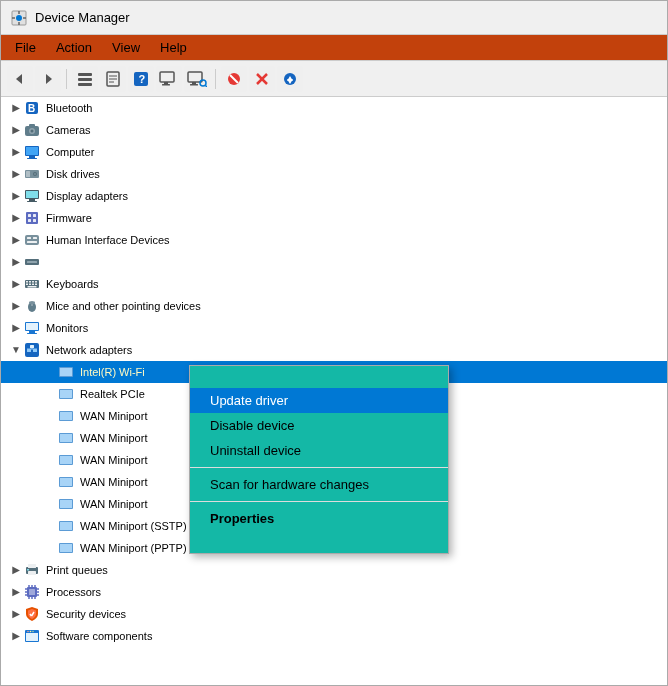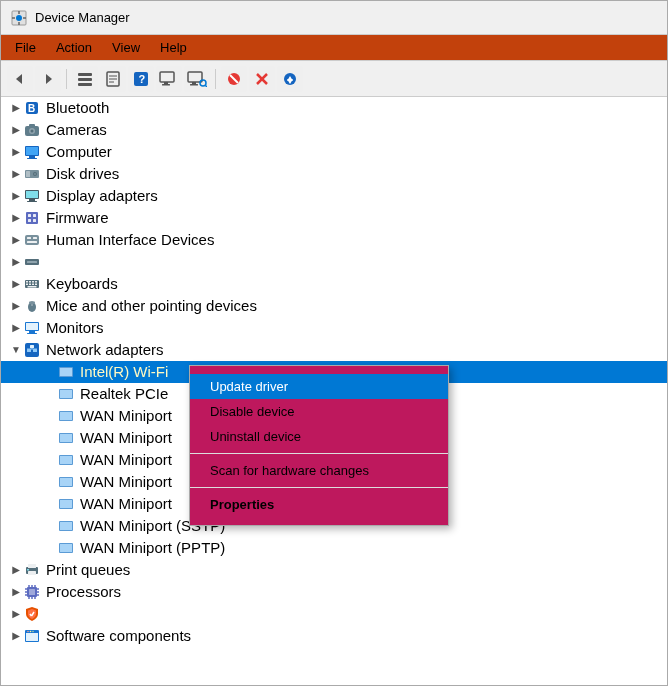--- a/index.html
+++ b/index.html
@@ -114,34 +114,34 @@
       width: 18px;
       height: 18px;
       margin-right: 5px;
       display: inline-flex;
       align-items: center;
       justify-content: center;
       flex-shrink: 0;
       font-size: 14px;
     }
     .item-label {
-      font-size: 15px;
+      font-size: 11px;
     }
 
     
     .context-menu {
       position: absolute;
       top: 268px;
       left: 188px;
-      background: #be185d;
+      background: #14b8a6;
       border: 1px solid #aaa;
       box-shadow: 3px 3px 8px rgba(0,0,0,0.3);
       width: 260px;
       z-index: 100;
-      padding: 8px 0;
+      padding: 22px 0;
     }
     .ctx-item {
       padding: 5px 20px;
       cursor: pointer;
       font-size: 13px;
     }
     .ctx-item.highlighted {
       background: #0078d4;
       color: white;
     }
@@ -551,20 +551,21 @@
   <div class="tree-item" style="padding-left:8px;">
     <span class="expand-icon">▶</span>
     <span class="item-icon">
       <svg width="16" height="16" viewBox="0 0 16 16">
         <path d="M8 1 L14 3 L14 8 Q14 12 8 15 Q2 12 2 8 L2 3 Z" fill="#e65100"></path>
         <path d="M8 3 L12 4.5 L12 8 Q12 11 8 13 Q4 11 4 8 L4 4.5 Z" fill="#ff7043"></path>
         <line x1="6" y1="8" x2="7.5" y2="10" stroke="white" stroke-width="1.5"></line>
         <line x1="7.5" y1="10" x2="10" y2="6" stroke="white" stroke-width="1.5"></line>
       </svg>
     </span>
+    <span class="item-label">Security devices</span>
   </div>
 
   <div class="tree-item" style="padding-left:8px;">
     <span class="expand-icon">▶</span>
     <span class="item-icon">
       <svg width="16" height="16" viewBox="0 0 16 16">
         <rect x="1" y="2" width="14" height="12" rx="1" fill="#1976d2"></rect>
         <rect x="2" y="5" width="12" height="8" fill="#e3f2fd"></rect>
         <rect x="2" y="2" width="12" height="3" fill="#1976d2"></rect>
         <circle cx="4" cy="3.5" r="0.8" fill="#ef9a9a"></circle>

